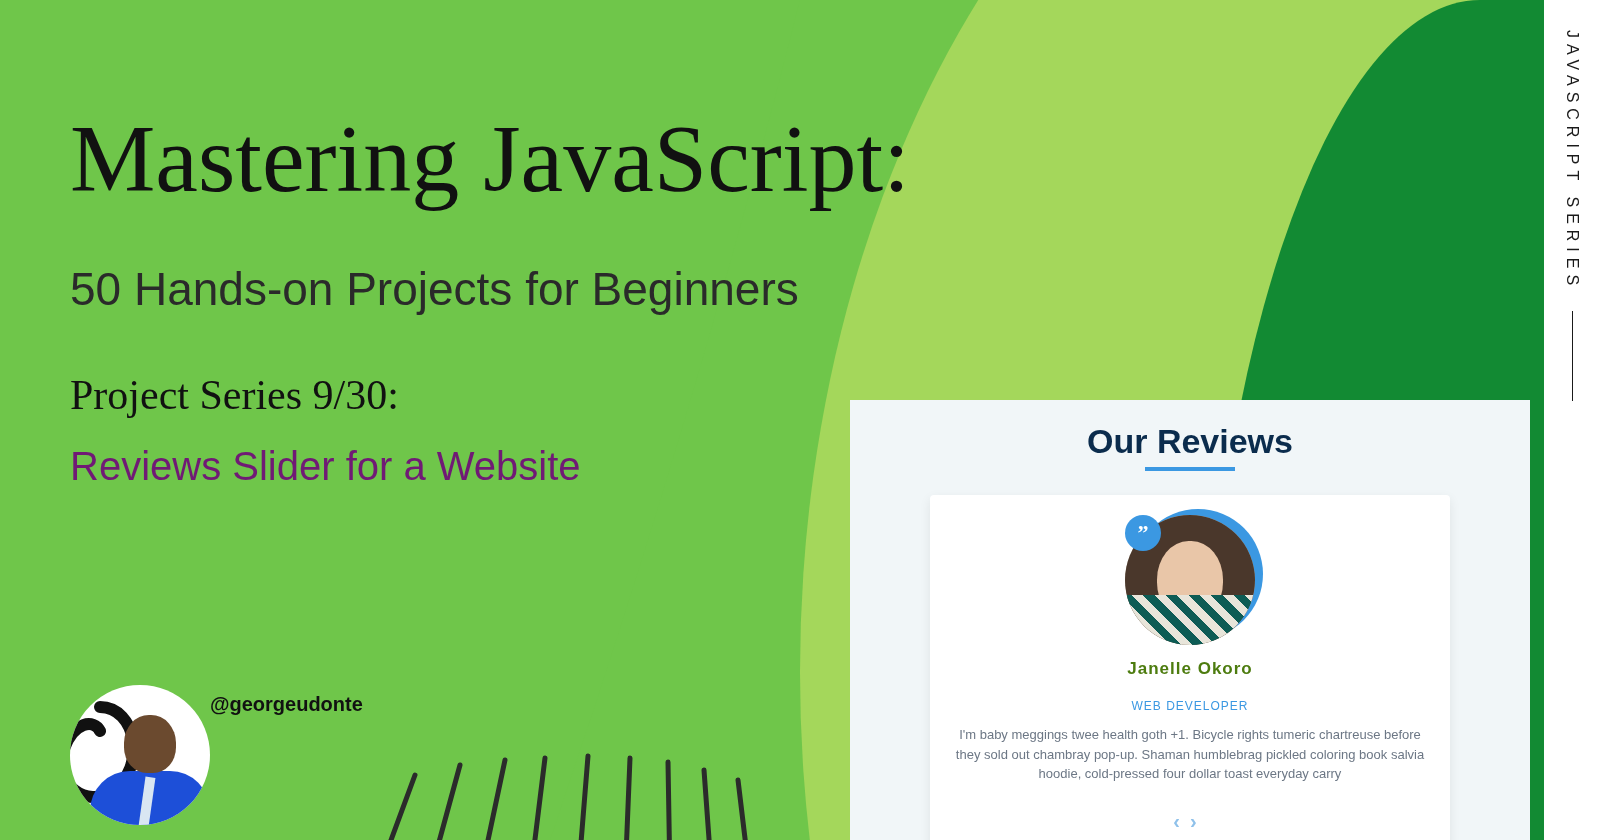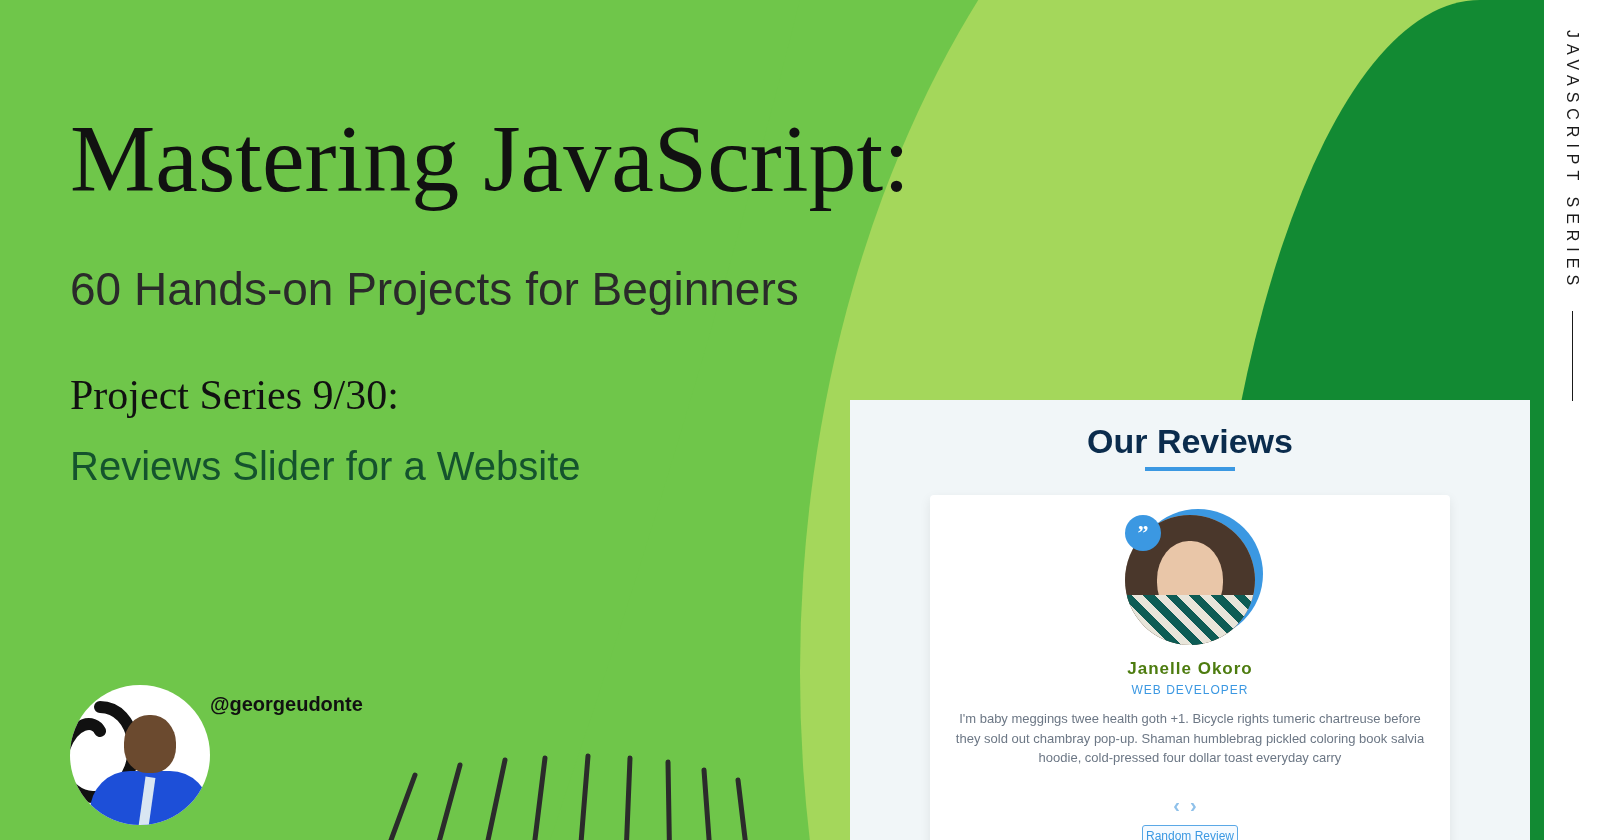--- a/index.html
+++ b/index.html
@@ -90,21 +90,21 @@
   }
   .series-label {
     margin-top: 55px;
     font-size: 42px;
     color: #111;
     font-family: Garamond, Georgia, serif;
   }
   .project-name {
     margin-top: 25px;
     font-size: 40px;
-    color: #14532d;
+    color: #701a75;
     font-family: Helvetica, Arial, sans-serif;
     font-weight: 400;
   }
 
   
   .author {
     position: absolute;
     left: 70px;
     bottom: 15px;
     display: flex;
@@ -265,21 +265,21 @@
     font-size: 17px;
     font-weight: 700;
     color: #4d7c0f;
     letter-spacing: 1px;
     text-align: center;
   }
   .review-role {
     font-size: 12px;
     color: #3b98e2;
     letter-spacing: 1px;
-    margin: 4px 0 12px;
+    margin: 20px 0 12px;
   }
   .review-text {
     font-size: 13px;
     line-height: 1.5;
     color: #6c7785;
     margin-bottom: 26px;
   }
   .review-nav {
     color: #8fc1ea;
     font-size: 20px;
@@ -304,21 +304,21 @@
 <div class="bg-layer bg-dark-green"></div>
 <div class="bg-layer bg-mid-green"></div>
 
 <div class="right-strip">
   <div class="vertical-label">JAVASCRIPT SERIES</div>
   <div class="vertical-line"></div>
 </div>
 
 <div class="content">
   <h1 class="title">Mastering JavaScript:</h1>
-  <div class="subtitle">60 Hands-on Projects for Beginners</div>
+  <div class="subtitle">50 Hands-on Projects for Beginners</div>
   <div class="series-label">Project Series 9/30:</div>
   <div class="project-name">Reviews Slider for a Website</div>
 </div>
 
 <div class="author">
   <div class="avatar">
     <svg class="swirl" viewBox="0 0 100 100">
       <path d="M50,10 C80,10 90,60 60,80 C40,95 10,75 20,45 C28,22 45,20 50,30" stroke="#111" stroke-width="10" fill="none" stroke-linecap="round"></path>
     </svg>
     <div class="body"></div>

